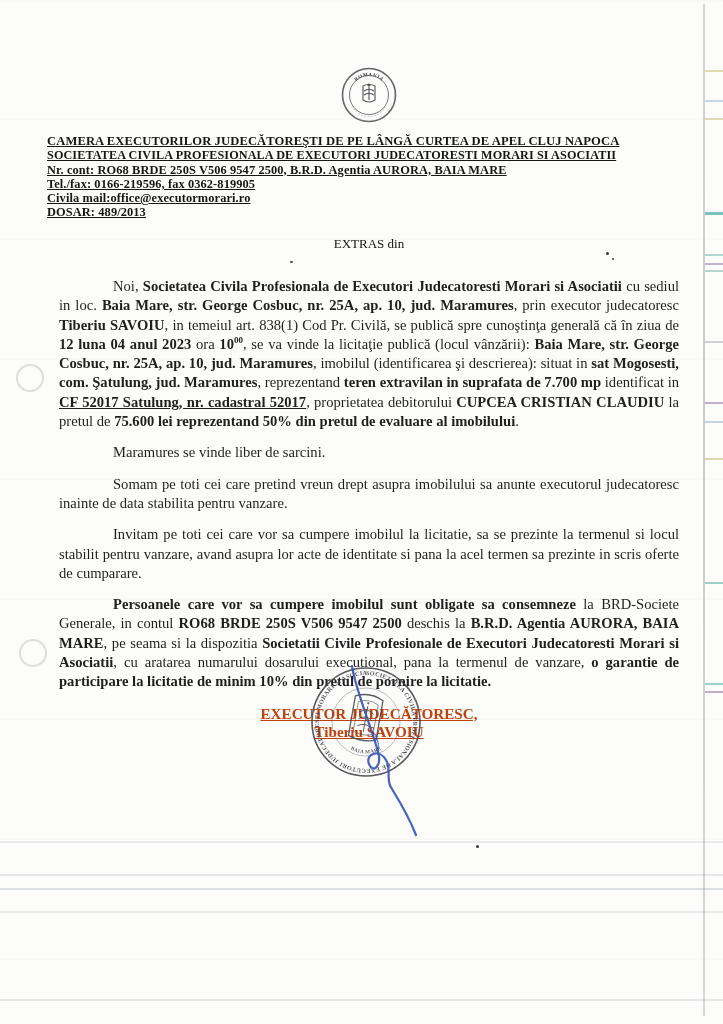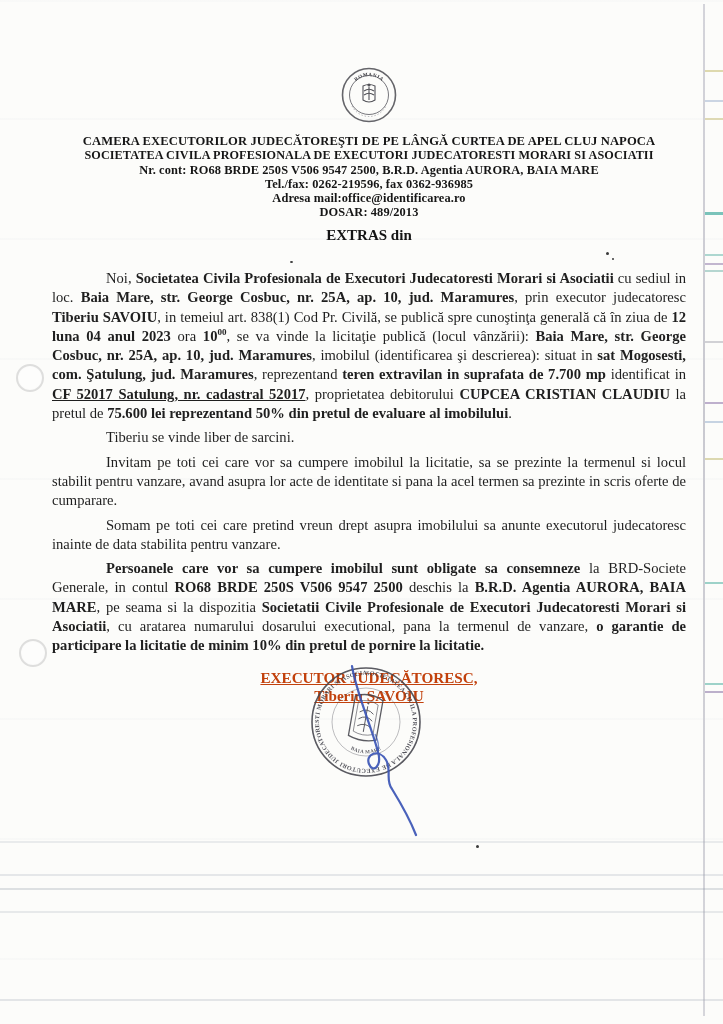--- a/index.html
+++ b/index.html
@@ -15,25 +15,25 @@
   
   .page::before{
     content:"";position:absolute;inset:0;
     background:
       linear-gradient(to bottom, rgba(190,200,210,.06) 0 2px, transparent 2px) ,
       repeating-linear-gradient(to bottom, transparent 0 118px, rgba(170,180,195,.05) 118px 120px);
     pointer-events:none;
   }
   .content{position:absolute;left:47px;top:0;width:644px;}
   .seal-wrap{width:58px;margin:66px auto 6px auto;text-align:center;}
-  .letterhead{ text-align:center;font-weight:bold;font-size:12.4px;line-height:14.3px;letter-spacing:.1px;color:#161616;}
+  .letterhead{ font-weight:bold;font-size:12.4px;line-height:14.3px;letter-spacing:.1px;color:#161616;text-decoration:underline;}
   .letterhead .lh-line{white-space:nowrap;}
-  .doc-title{text-align:center;font-weight:bold;font-size:15px;line-height:15.2px;margin-top:8px;color:#141414;}
+  .doc-title{text-align:center;font-weight:normal;font-size:13px;line-height:15.2px;margin-top:16px;color:#141414;}
   .body-text{margin-top:26px;font-size:14.6px;line-height:19.3px;color:#1f1f1f;}
-  .para{margin:5px;text-align:justify;text-indent:54px;font-family:Liberation Serif, serif;}
+  .para{margin:12px;text-align:justify;text-indent:54px;font-family:Liberation Serif, serif;}
   .rb{font-weight:bold;}
   .ru{text-decoration:underline;}
   sup{font-size:62%;line-height:0;}
   .sig-block{margin-top:13px;text-align:center;font-weight:bold;font-size:15.2px;line-height:18px;color:#c2410c;text-decoration:underline;}
   .overlay{position:absolute;pointer-events:none;}
   .punch-hole{position:absolute;width:24px;height:24px;border-radius:50%;border:2.5px solid #dededd;background:#fdfdfc;box-shadow:inset 0 0 2px rgba(0,0,0,.04);}
   .edge-line{position:absolute;top:4px;bottom:8px;left:703px;width:2px;background:linear-gradient(to bottom,#d4d4da,#c9c9d0 40%,#d6d6db);}
   .streak{position:absolute;left:705px;width:18px;height:2px;opacity:.85;}
   .hstreak{position:absolute;left:0;width:100%;pointer-events:none;}
   .speck{position:absolute;background:#3a3a3a;border-radius:50%;}
@@ -94,34 +94,34 @@
         <g stroke="#5a5a62" stroke-width=".7" opacity=".6">
           <path d="M 12,40 A 19,19 0 0 0 46,40" fill="none" stroke-dasharray="1.5 1.8"></path>
         </g>
       </svg>
     </div>
 
     <div class="letterhead">
       <div class="lh-line" style="font-size:12.6px">CAMERA EXECUTORILOR JUDECĂTOREŞTI DE PE LÂNGĂ CURTEA DE APEL CLUJ NAPOCA</div>
       <div class="lh-line" style="font-size:12.2px">SOCIETATEA CIVILA PROFESIONALA DE EXECUTORI JUDECATORESTI MORARI SI ASOCIATII</div>
       <div class="lh-line">Nr. cont: RO68 BRDE 250S V506 9547 2500, B.R.D. Agentia AURORA, BAIA MARE</div>
-      <div class="lh-line">Tel./fax: 0262-219596, fax 0362-936985</div>
-      <div class="lh-line">Adresa mail:office@identificarea.ro</div>
+      <div class="lh-line">Tel./fax: 0166-219596, fax 0362-819905</div>
+      <div class="lh-line">Civila mail:office@executormorari.ro</div>
       <div class="lh-line">DOSAR: 489/2013</div>
     </div>
 
     <div class="doc-title">
       <div>EXTRAS din</div>
     </div>
 
     <div class="body-text">
       <p class="para"><span>Noi, </span><span class="rb">Societatea Civila Profesionala de Executori Judecatoresti Morari si Asociatii</span><span> cu sediul in loc. </span><span class="rb">Baia Mare, str. George Cosbuc, nr. 25A, ap. 10, jud. Maramures</span><span>, prin executor judecatoresc </span><span class="rb">Tiberiu SAVOIU</span><span>, in temeiul art. 838(1) Cod Pr. Civilă, se publică spre cunoştinţa generală că în ziua de </span><span class="rb">12 luna 04 anul 2023</span><span> ora </span><span class="rb">10</span><sup><span class="rb">00</span></sup><span>, se va vinde la licitaţie publică (locul vânzării): </span><span class="rb">Baia Mare, str. George Cosbuc, nr. 25A, ap. 10, jud. Maramures</span><span>, imobilul (identificarea şi descrierea): situat in </span><span class="rb">sat Mogosesti, com. Şatulung, jud. Maramures</span><span>, reprezentand </span><span class="rb">teren extravilan in suprafata de 7.700 mp</span><span> identificat in </span><span class="rb ru">CF 52017 Satulung, nr. cadastral 52017</span><span>, proprietatea debitorului </span><span class="rb">CUPCEA CRISTIAN CLAUDIU</span><span> la pretul de </span><span class="rb">75.600 lei reprezentand 50% din pretul de evaluare al imobilului</span><span>.</span></p>
-      <p class="para"><span>Tiberiu se vinde liber de sarcini.</span></p>
+      <p class="para"><span>Maramures se vinde liber de sarcini.</span></p>
+      <p class="para"><span>Somam pe toti cei care pretind vreun drept asupra imobilului sa anunte executorul judecatoresc inainte de data stabilita pentru vanzare.</span></p>
       <p class="para"><span>Invitam pe toti cei care vor sa cumpere imobilul la licitatie, sa se prezinte la termenul si locul stabilit pentru vanzare, avand asupra lor acte de identitate si pana la acel termen sa prezinte in scris oferte de cumparare.</span></p>
-      <p class="para"><span>Somam pe toti cei care pretind vreun drept asupra imobilului sa anunte executorul judecatoresc inainte de data stabilita pentru vanzare.</span></p>
       <p class="para"><span class="rb">Persoanele care vor sa cumpere imobilul sunt obligate sa consemneze</span><span> la BRD-Societe Generale, in contul </span><span class="rb">RO68 BRDE 250S V506 9547 2500</span><span>  deschis la </span><span class="rb">B.R.D. Agentia AURORA, BAIA MARE</span><span>, pe seama si la dispozitia </span><span class="rb">Societatii Civile Profesionale de Executori Judecatoresti Morari si Asociatii</span><span>, cu aratarea numarului dosarului executional, pana la termenul de vanzare, </span><span class="rb">o garantie de participare la licitatie de minim 10% din pretul de pornire la licitatie.</span></p>
     </div>
 
     <div class="sig-block">
       <div>EXECUTOR JUDECĂTORESC,</div>
       <div>Tiberiu SAVOIU</div>
     </div>
   </div>
 
   <svg class="overlay" style="left:306px;top:664px;" width="120" height="120" viewBox="0 0 120 120">

